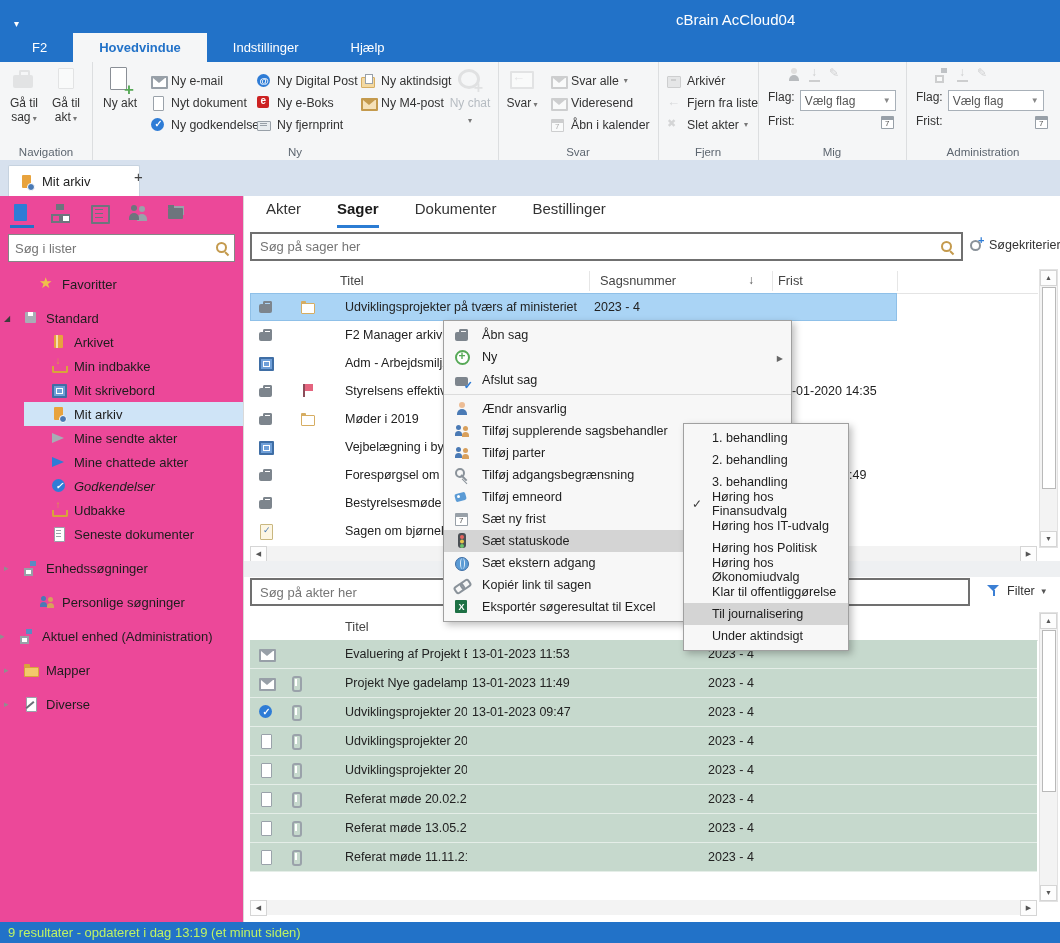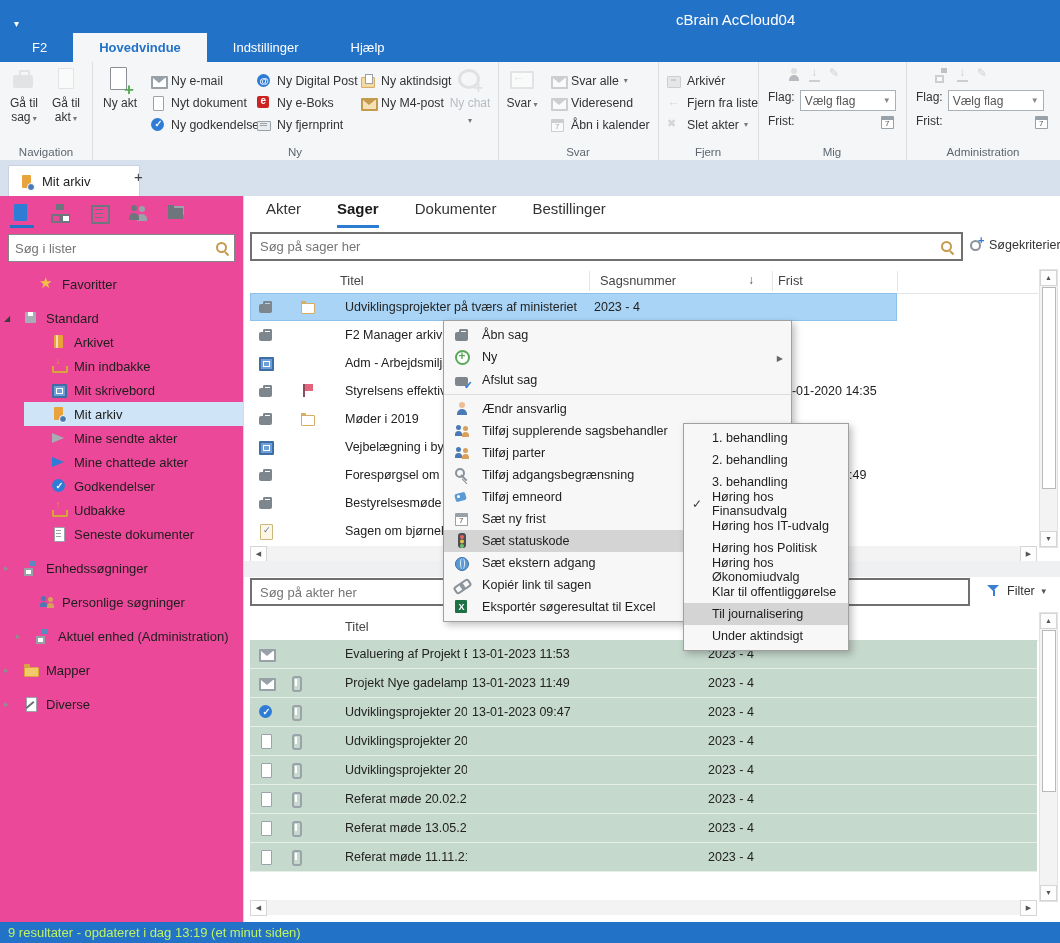--- a/index.html
+++ b/index.html
@@ -435,21 +435,21 @@
         <span class="tic tic-sent"></span>
         <span>Mine sendte akter</span>
       </div>
 
       <div class="srow" style="padding-left: 32px;">
         <span class="arrbox" style="visibility: hidden;"></span>
         <span class="tic tic-chat"></span>
         <span>Mine chattede akter</span>
       </div>
 
-      <div class="srow" style="padding-left: 32px;">
+      <div class="srow" style="padding-left: 32px; font-style: italic;">
         <span class="arrbox" style="visibility: hidden;"></span>
         <span class="tic tic-approved"></span>
         <span>Godkendelser</span>
       </div>
 
       <div class="srow" style="padding-left: 32px;">
         <span class="arrbox" style="visibility: hidden;"></span>
         <span class="tic tic-outbox"></span>
         <span>Udbakke</span>
       </div>
@@ -465,21 +465,21 @@
         <span class="tic tic-org"></span>
         <span>Enhedssøgninger</span>
       </div>
 
       <div class="srow gap" style="padding-left: 20px;">
         <span class="arrbox" style="visibility: hidden;"></span>
         <span class="tic tic-people"></span>
         <span>Personlige søgninger</span>
       </div>
 
-      <div class="srow gap" style="padding-left: 16px;">
+      <div class="srow gap" style="padding-left: 0;">
         <span class="arrbox arr-c"></span>
         <span class="tic tic-org"></span>
         <span>Aktuel enhed (Administration)</span>
       </div>
 
       <div class="srow gap" style="padding-left: 4px;">
         <span class="arrbox arr-c"></span>
         <span class="tic tic-folder"></span>
         <span>Mapper</span>
       </div>

